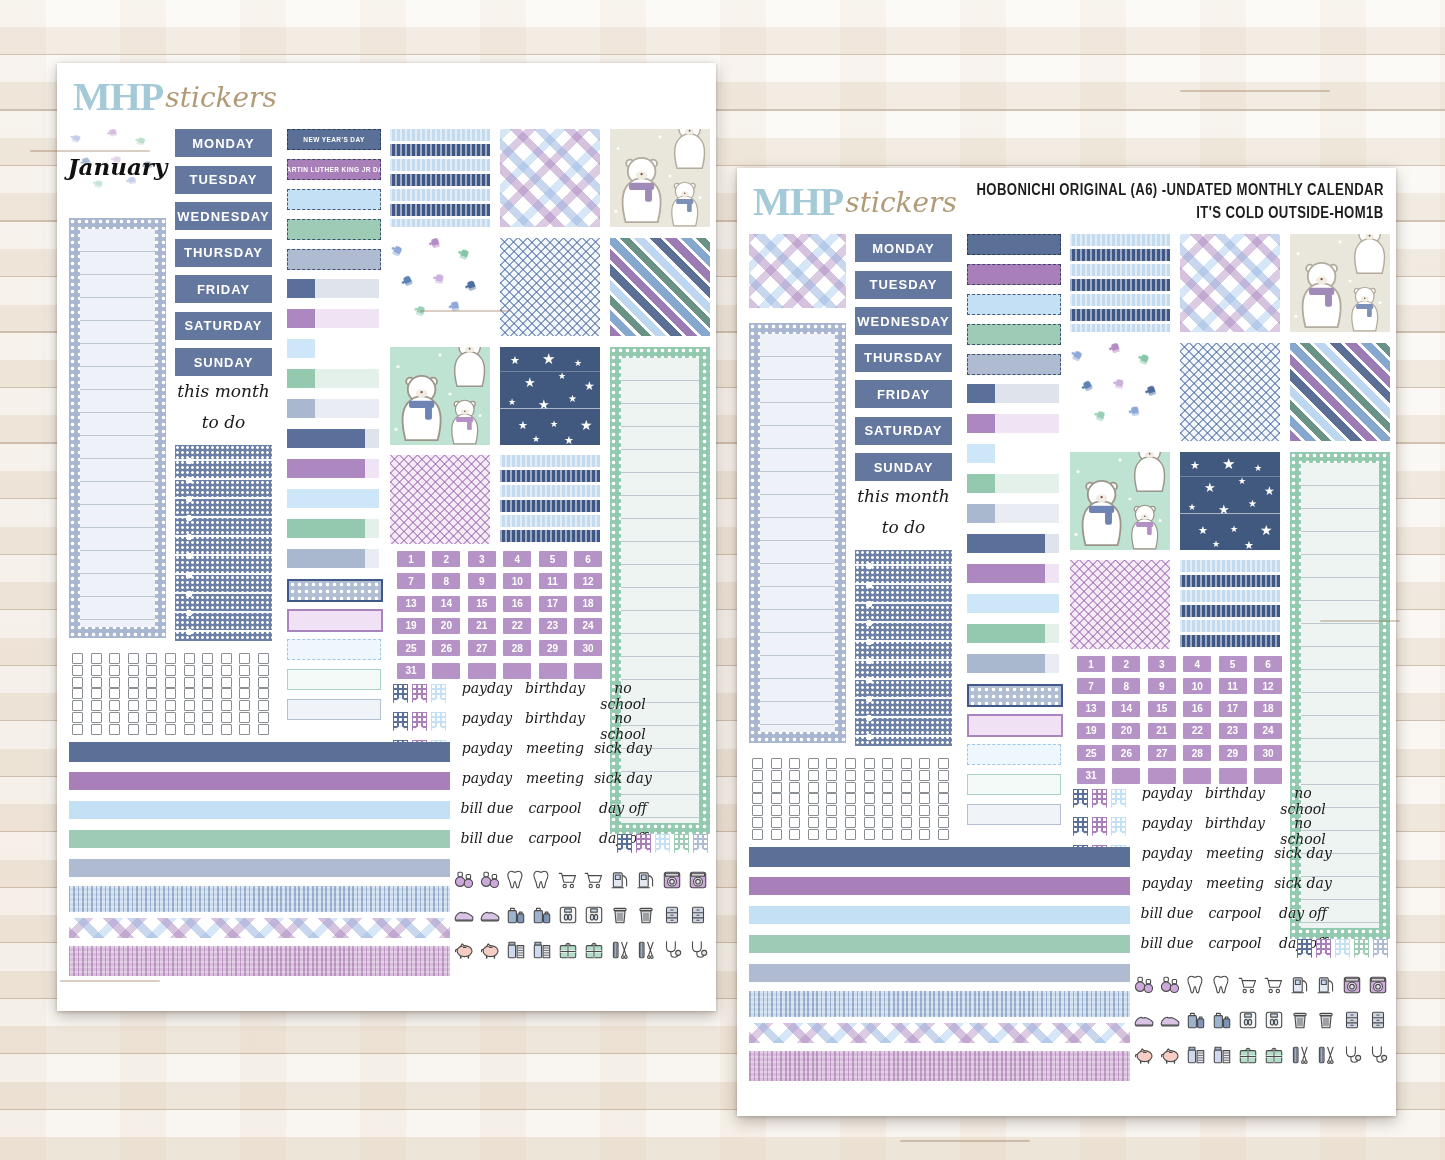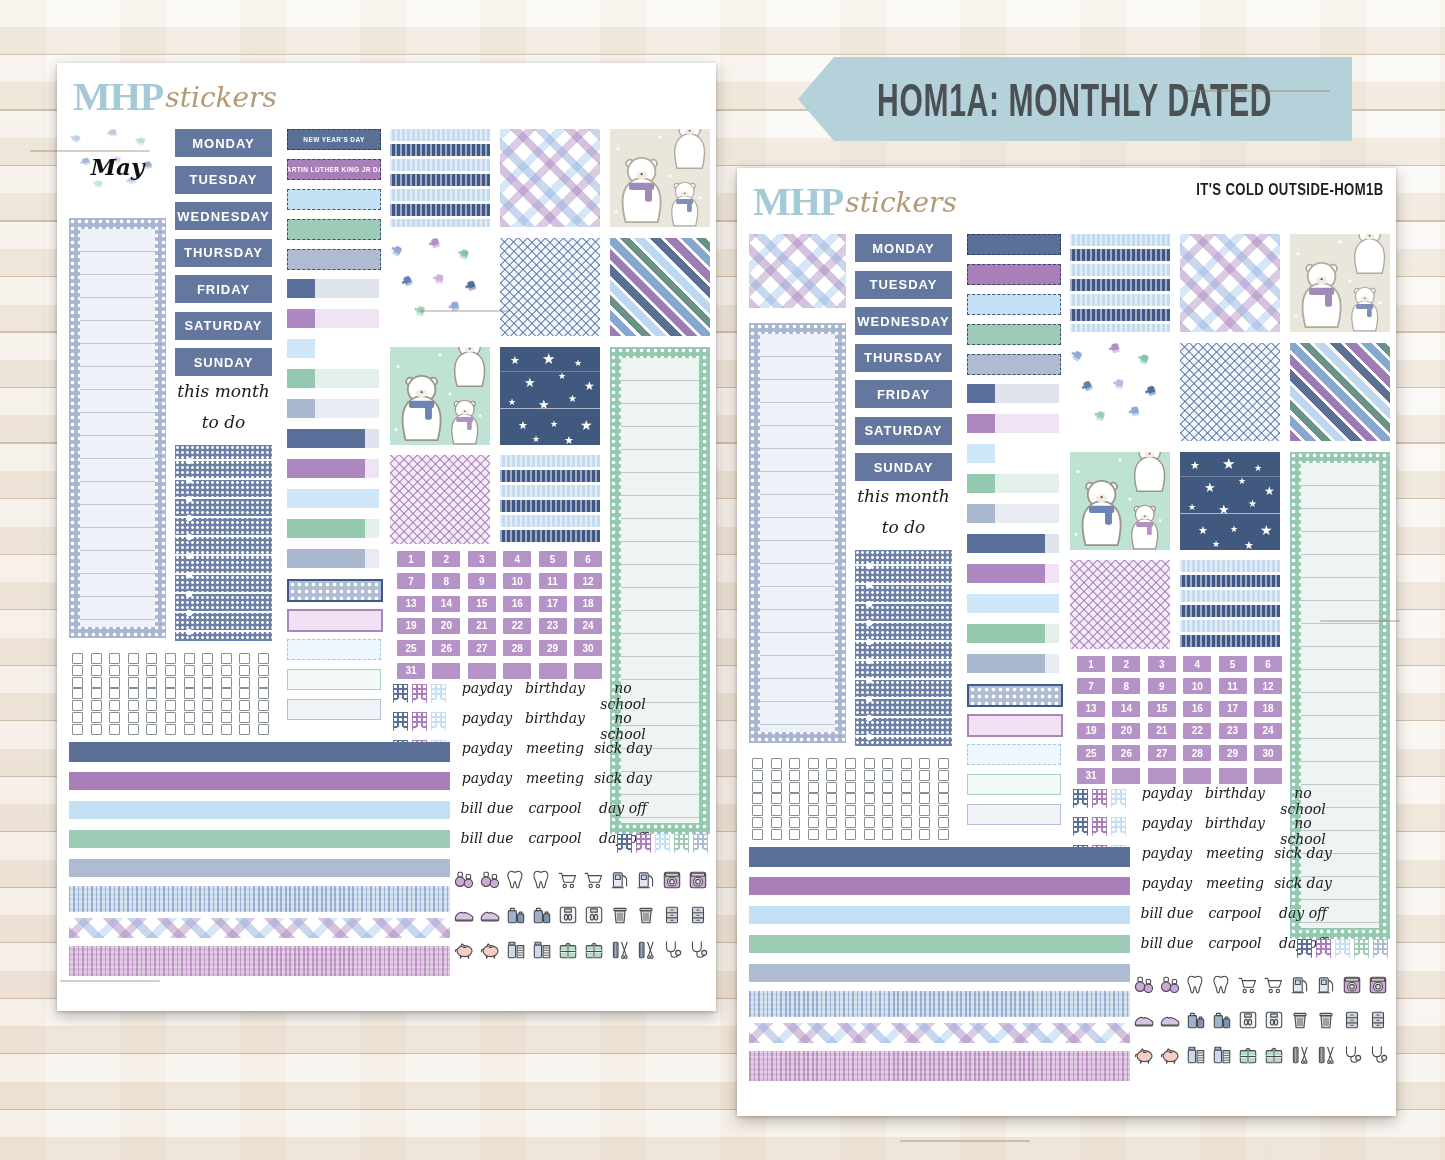--- a/index.html
+++ b/index.html
@@ -137,21 +137,21 @@
     <rect x="2.4" y="6.6" width="7.2" height="2" fill="rgba(255,255,255,0.5)"></rect>
             </g>
             <g transform="translate(26 68) rotate(18) scale(1.05)" opacity="0.55">
     <path d="M1.2 6 Q-1 5 0 3.4 Q0.8 2.2 2.4 3 L2.4 2.6 Q2.4 0 5 0 L7 0 Q9.6 0 9.6 2.6 L9.6 7.6 Q9.6 9 8.2 9 L3.8 9 Q2.4 9 2.4 7.6 L2.4 5.2 Z" fill="#9bd0b8" stroke="#ffffff" stroke-width="0.4"></path>
     <rect x="2.4" y="6.6" width="7.2" height="2" fill="rgba(255,255,255,0.5)"></rect>
             </g>
             <g transform="translate(58 66) rotate(-10) scale(1.05)" opacity="0.55">
     <path d="M1.2 6 Q-1 5 0 3.4 Q0.8 2.2 2.4 3 L2.4 2.6 Q2.4 0 5 0 L7 0 Q9.6 0 9.6 2.6 L9.6 7.6 Q9.6 9 8.2 9 L3.8 9 Q2.4 9 2.4 7.6 L2.4 5.2 Z" fill="#8fa8da" stroke="#ffffff" stroke-width="0.4"></path>
     <rect x="2.4" y="6.6" width="7.2" height="2" fill="rgba(255,255,255,0.5)"></rect>
             </g>
-          </svg><div class="month-script" style="position: absolute; inset: 0px; display: flex; align-items: center; justify-content: center; font-size: 23px;">May</div></div>
+          </svg><div class="month-script" style="position: absolute; inset: 0px; display: flex; align-items: center; justify-content: center; font-size: 23px;">January</div></div>
         <div class="abs dots-bg listbox-blue" style="left: 12px; top: 155px; width: 97px; height: 420px;">
           <div class="list-inner inner-blue"></div>
         </div>
         <div class="abs weekday" style="left: 118px; top: 66px; width: 97px; height: 28px;">MONDAY</div>
         <div class="abs weekday" style="left: 118px; top: 102.5px; width: 97px; height: 28px;">TUESDAY</div>
         <div class="abs weekday" style="left: 118px; top: 139px; width: 97px; height: 28px;">WEDNESDAY</div>
         <div class="abs weekday" style="left: 118px; top: 175.5px; width: 97px; height: 28px;">THURSDAY</div>
         <div class="abs weekday" style="left: 118px; top: 212px; width: 97px; height: 28px;">FRIDAY</div>
         <div class="abs weekday" style="left: 118px; top: 248.5px; width: 97px; height: 28px;">SATURDAY</div>
         <div class="abs weekday" style="left: 118px; top: 285px; width: 97px; height: 28px;">SUNDAY</div>
@@ -759,20 +759,21 @@
           </svg>
         </div>
       </div>
   </div>
 
   <div class="sheet" id="sheet-1" style="left:737px;top:168px;">
     <div class="logo">
       <span class="logo-main">MHP</span><span class="logo-sub">stickers</span>
     </div>
     <div class="sheet-title">
+      <div class="tline"><span class="tnarrow">HOBONICHI ORIGINAL (A6) -UNDATED MONTHLY CALENDAR</span></div>
       <div class="tline"><span class="tnarrow">IT'S COLD OUTSIDE-HOM1B</span></div>
     </div>
     <div class="sheet-inner" id="body-1">
         <div class="abs pat-plaid" style="left: 12px; top: 66px; width: 97px; height: 74px;"></div>
         <div class="abs dots-bg listbox-blue" style="left: 12px; top: 155px; width: 97px; height: 420px;">
           <div class="list-inner inner-blue"></div>
         </div>
         <div class="abs weekday" style="left: 118px; top: 66px; width: 97px; height: 28px;">MONDAY</div>
         <div class="abs weekday" style="left: 118px; top: 102.5px; width: 97px; height: 28px;">TUESDAY</div>
         <div class="abs weekday" style="left: 118px; top: 139px; width: 97px; height: 28px;">WEDNESDAY</div>
@@ -1379,22 +1380,19 @@
             <g stroke="#4a4a4a" fill="none">
               <path d="M5 2.6 v5 q0 4 4 4 q4 0 4-4 v-5"></path>
               <path d="M9 11.6 v2 q0 3 3.2 3 q3 0 3-2.4"></path>
               <circle cx="15.6" cy="12.6" r="2.3" fill="#e6e9ee"></circle>
             </g>
           </svg>
         </div>
       </div>
   </div>
 
-  <div class="banner" id="banner-top">
-    <span class="banner-text">HOM1A: MONTHLY DATED</span>
-  </div>
 <div class="grain" style="left: 30px; top: 150px; width: 120px;"></div>
     <div class="grain" style="left: 420px; top: 310px; width: 90px;"></div>
     <div class="grain" style="left: 1180px; top: 90px; width: 150px;"></div>
     <div class="grain" style="left: 900px; top: 1140px; width: 130px;"></div>
     <div class="grain" style="left: 60px; top: 980px; width: 100px;"></div>
     <div class="grain" style="left: 1320px; top: 620px; width: 80px;"></div>
   </div>
 
 </body></html>

